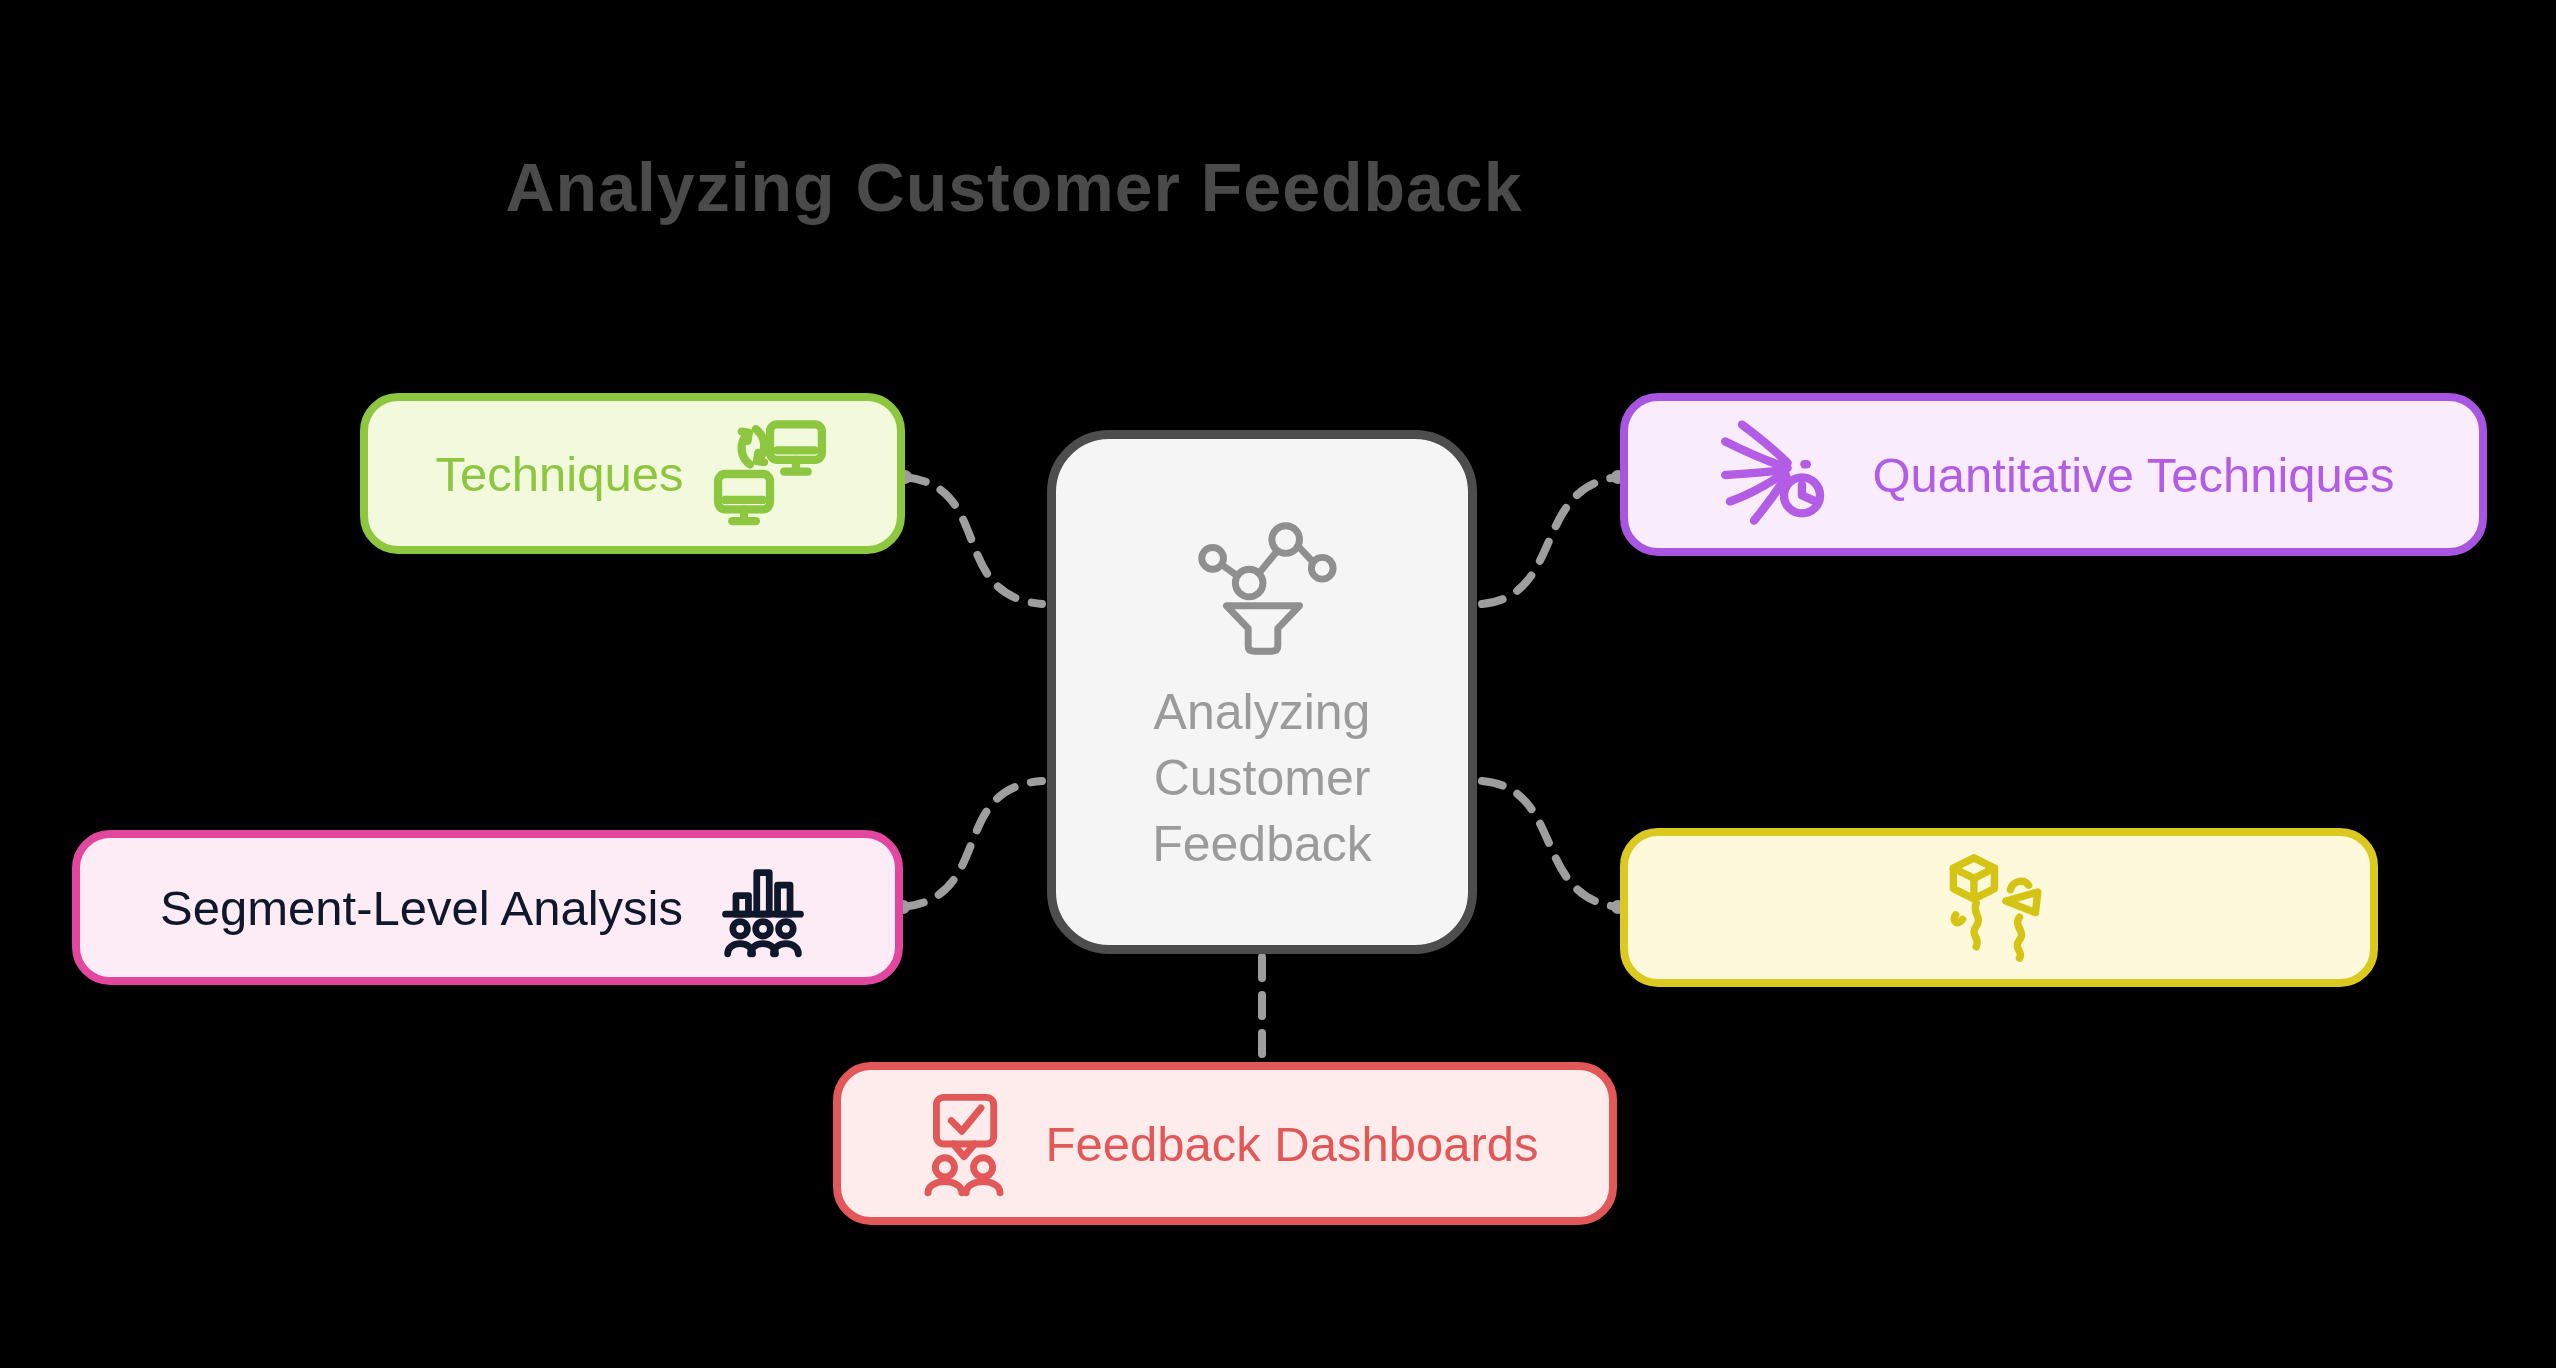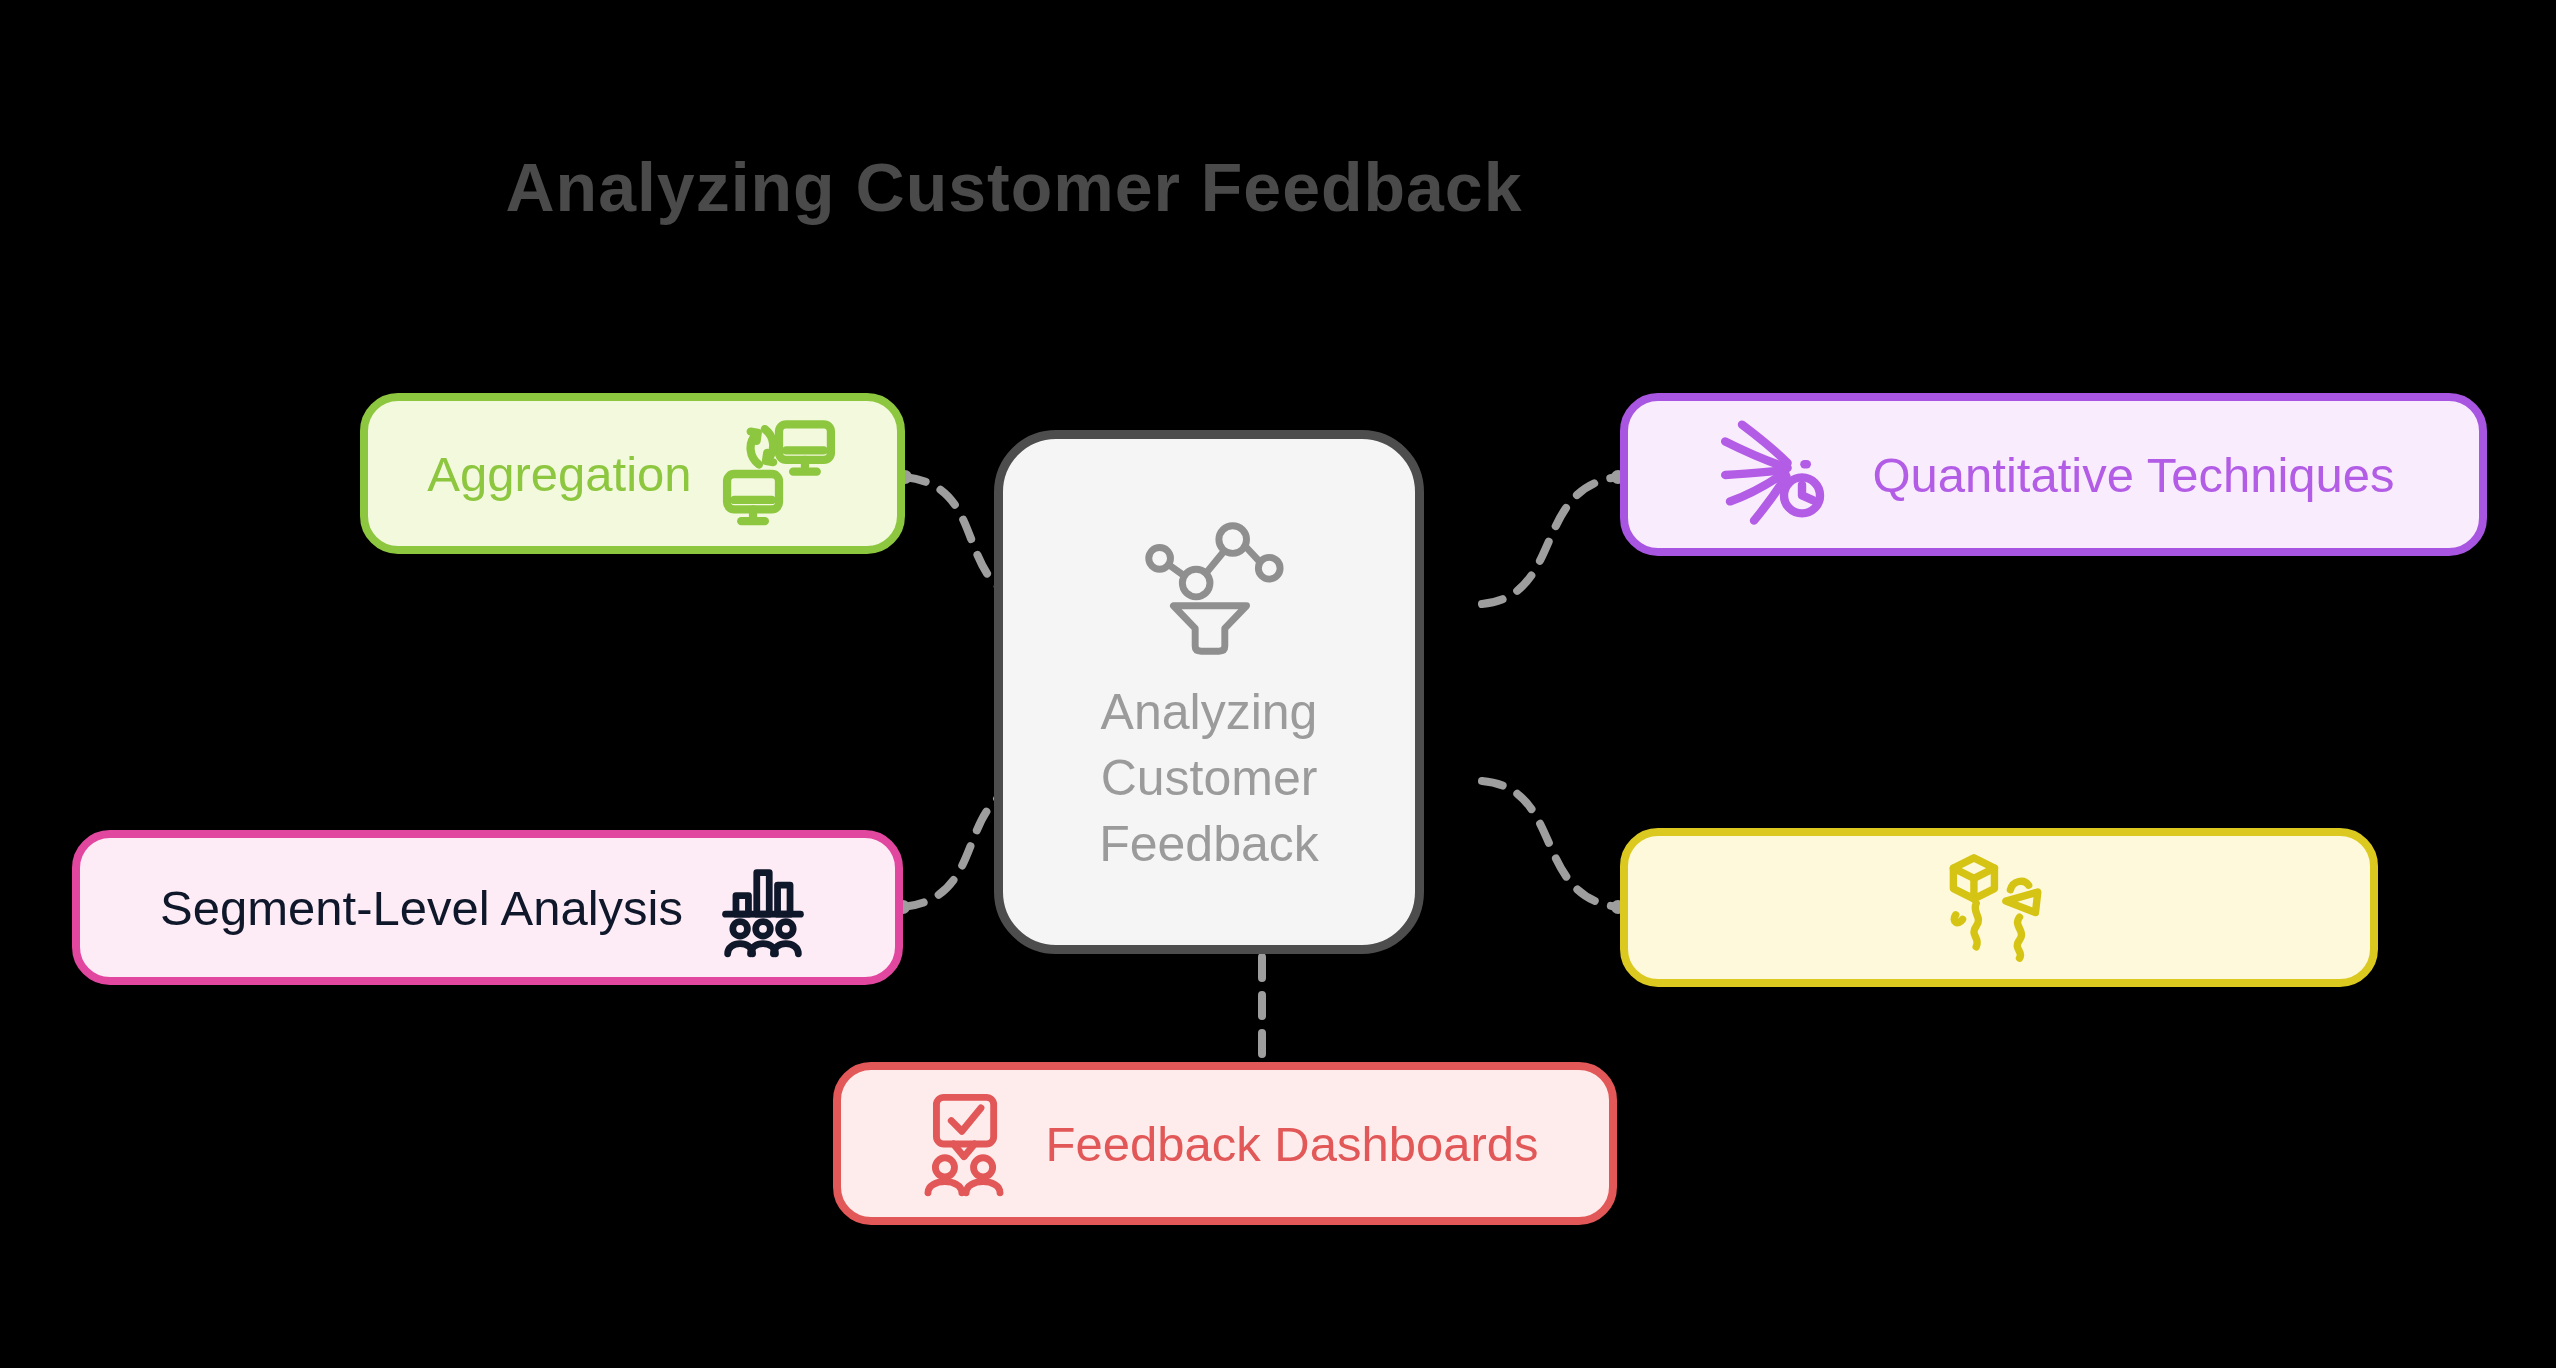--- a/index.html
+++ b/index.html
@@ -23,21 +23,21 @@
     border:8px solid;border-radius:38px;
     font-size:49px;white-space:nowrap;
   }
   .card-aggregation{left:360px;top:393px;width:545px;height:161px;}
   .card-quantitative{left:1620px;top:393px;width:867px;height:163px;}
   .card-segment{left:72px;top:830px;width:831px;height:155px;}
   .card-qualitative{left:1620px;top:828px;width:758px;height:159px;}
   .card-feedback{left:833px;top:1062px;width:784px;height:163px;}
 
   .center-node{
-    position:absolute;left:994px;top:430px;width:430px;height:524px;
+    position:absolute;left:1047px;top:430px;width:430px;height:524px;
     box-sizing:border-box;border:9px solid;border-radius:62px;
     display:flex;flex-direction:column;align-items:center;justify-content:center;gap:14px;
   }
   .center-text{font-size:50px;line-height:66px;text-align:center;}
 
   .icon{flex:0 0 auto;display:block;}
   .icon path,.icon rect,.icon circle,.icon polyline,.icon line{
     fill:none;stroke:currentColor;stroke-linecap:round;stroke-linejoin:round;
   }
   .icon-device-sync{width:118px;height:118px;}
@@ -78,21 +78,21 @@
       <path d="M44 100 L118 100 L96 123 L96 141 Q96 146 90 146 L72 146 Q66 146 66 141 L66 123 Z"></path>
     </svg>
     <div class="center-text" style="color: rgb(155, 155, 155);">
       <div>Analyzing</div>
       <div>Customer</div>
       <div>Feedback</div>
     </div>
   </div>
 
   <div class="card card-aggregation" style="background: rgb(243, 249, 221); border-color: rgb(141, 198, 63); color: rgb(141, 198, 63);">
-    <span>Aggregation</span>
+    <span>Techniques</span>
     <svg class="icon icon-device-sync" viewBox="0 0 100 100" style="stroke-width:7">
       <rect x="50" y="8" width="44" height="30" rx="6"></rect>
       <path d="M56 30 H88"></path>
       <path d="M72 38 V44"></path>
       <path d="M62 48 H82"></path>
       <rect x="6" y="50" width="44" height="30" rx="6"></rect>
       <path d="M12 72 H44"></path>
       <path d="M28 80 V86"></path>
       <path d="M18 90 H38"></path>
       <path d="M33 42 C25 36 23 24 31 16"></path>

